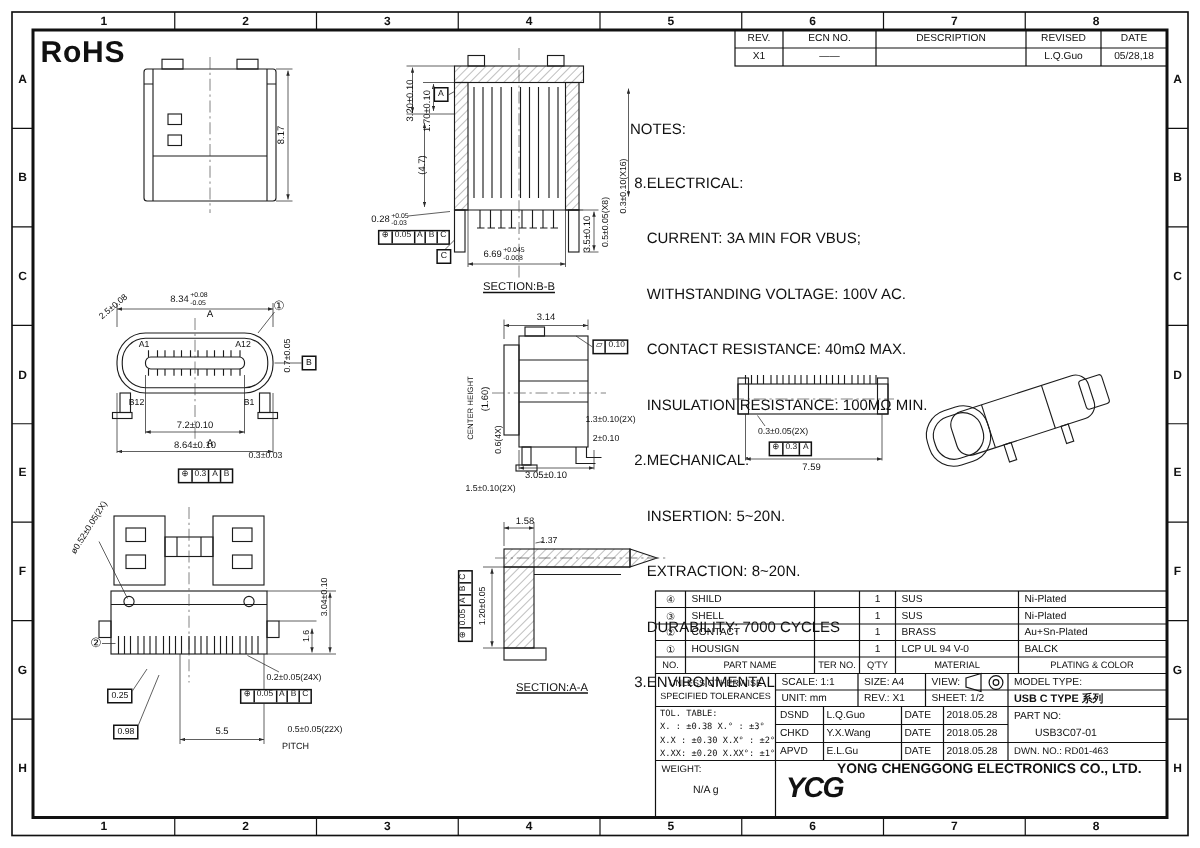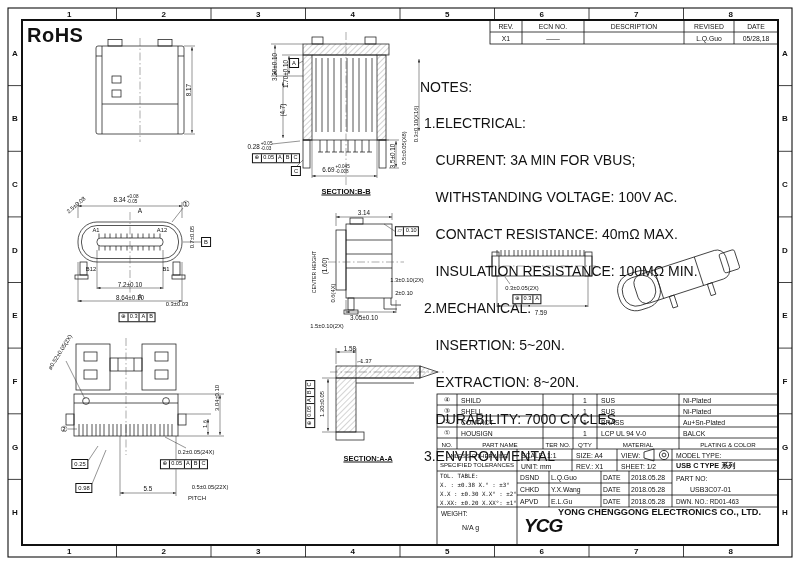--- a/index.html
+++ b/index.html
@@ -6,26 +6,26 @@
   html,body{width:800px;height:565px}
   body{font-family:"Liberation Sans","DejaVu Sans",sans-serif;color:#111;background:#fff}
   #sheet{position:relative;width:800px;height:565px;background:#fff;overflow:hidden}
   svg{position:absolute;left:0;top:0}
   .grid-lbl{position:absolute;font-size:8px;font-weight:bold;transform:translate(-50%,-50%);white-space:nowrap}
   .rohs{position:absolute;left:27px;top:24px;font-size:20px;font-weight:bold;letter-spacing:.5px}
   .t{position:absolute;font-size:6.8px;white-space:nowrap;transform:translate(0,-50%)}
   .tc{transform:translate(-50%,-50%)}
   .bd{font-weight:bold}
   .mono{font-family:"DejaVu Sans Mono",monospace}
-  .notes{position:absolute;left:420px;top:56px;font-size:14px;line-height:12.3px;white-space:pre}
+  .notes{position:absolute;left:420px;top:56px;font-size:10px;line-height:12.3px;white-space:pre}
   .logo{position:absolute;font-size:19px;font-weight:bold;font-style:italic;letter-spacing:-1px;transform:translate(0,-50%)}
   .company{position:absolute;font-size:9.2px;font-weight:bold;transform:translate(0,-50%);white-space:nowrap}
   .ann{position:absolute;font-size:6.3px;white-space:nowrap;display:inline-flex;align-items:center}
   .ann.ul{text-decoration:underline}
-  .ann.bold{font-weight:bold}
+  .ann.bold{font-weight:normal}
   .stk{display:inline-flex;flex-direction:column;font-size:4.6px;line-height:4.8px;margin-left:1px}
   .fcf{position:absolute;display:inline-flex;border:.8px solid #111;background:#fff;font-size:5.6px}
   .fcf span{padding:0 1.5px;border-left:.8px solid #111;font-size:inherit;line-height:7.5px}
   .fcf span:first-child{border-left:none}
   .dbox{position:absolute;border:.8px solid #111;background:#fff;padding:0 2px;font-size:5.8px;line-height:8px;white-space:nowrap}
 </style>
 </head>
 <body>
 
 <div id="sheet">
@@ -248,21 +248,21 @@
   <span class="t tc" style="left:709px;top:26px">REVISED</span>
   <span class="t tc" style="left:756px;top:26px">DATE</span>
   <span class="t tc" style="left:506px;top:38px">X1</span>
   <span class="t tc" style="left:553px;top:38px">——</span>
   <span class="t tc" style="left:634px;top:38px"></span>
   <span class="t tc" style="left:709px;top:38px">L.Q.Guo</span>
   <span class="t tc" style="left:756px;top:38px">05/28,18</span>
 
   <div class="notes">
     <div>NOTES:</div>
-    <div> 1.ELECTRICAL:</div>
+    <div> 8.ELECTRICAL:</div>
     <div>    CURRENT: 3A MIN FOR VBUS;</div>
     <div>    WITHSTANDING VOLTAGE: 100V AC.</div>
     <div>    CONTACT RESISTANCE: 40mΩ MAX.</div>
     <div>    INSULATION RESISTANCE: 100MΩ MIN.</div>
     <div> 2.MECHANICAL:</div>
     <div>    INSERTION: 5~20N.</div>
     <div>    EXTRACTION: 8~20N.</div>
     <div>    DURABILITY: 7000 CYCLES</div>
     <div> 3.ENVIRONMENTAL</div>
   </div>

